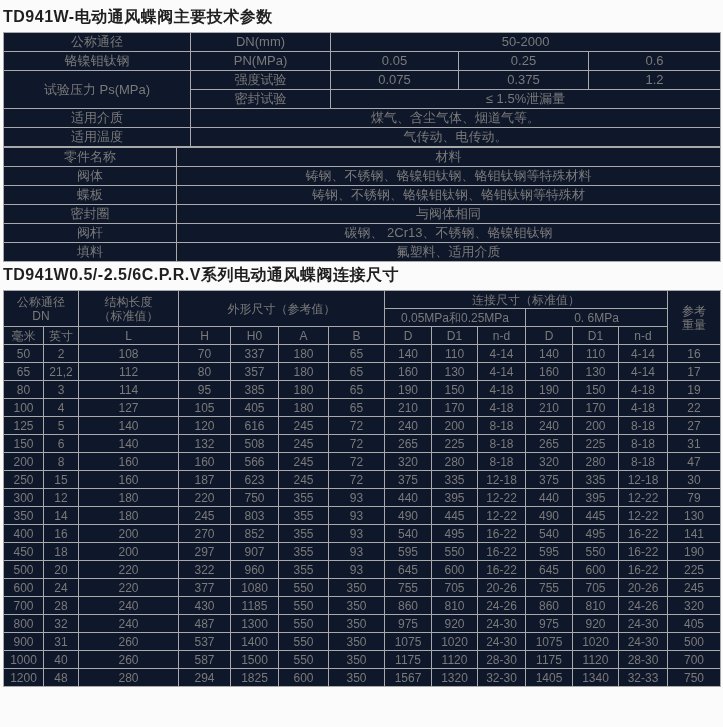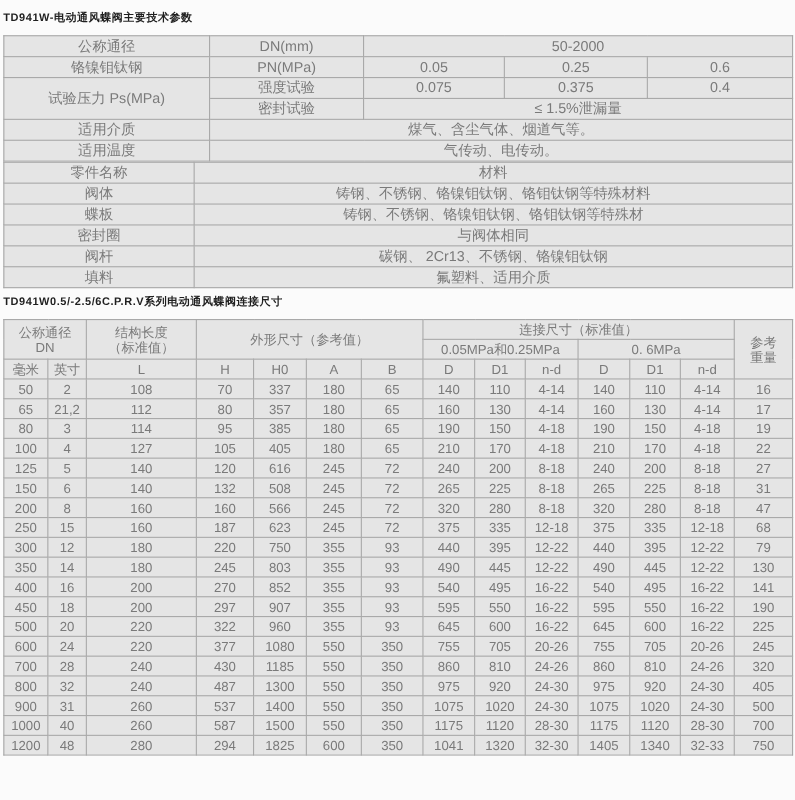--- a/index.html
+++ b/index.html
@@ -8,33 +8,33 @@
     background: #fbfbfb;
     width: 723px;
     font-family: "Liberation Sans", "DejaVu Sans", sans-serif;
   }
   .page {
     width: 723px;
     box-sizing: border-box;
     padding: 4px 0 0 0;
   }
   .sec-title {
-    font-size: 10px;
+    font-size: 16px;
     font-weight: bold;
     color: #1f1f1f;
     margin: 6px 0 8px 3px;
     line-height: 14px;
     letter-spacing: 0.5px;
   }
   table {
     border-collapse: collapse;
     table-layout: fixed;
     margin-left: 3px;
     width: 717px;
-    background: #e5e5e5;
+    background: #0f172a;
   }
   td, th {
     border: 1px solid #a9a9a9;
     color: #7a7a7a;
     font-weight: normal;
     text-align: center;
     vertical-align: middle;
     font-size: 13px;
     padding: 0 2px;
     height: 18px;
@@ -79,21 +79,21 @@
       <td>PN(MPa)</td>
       <td>0.05</td>
       <td>0.25</td>
       <td>0.6</td>
     </tr>
     <tr>
       <td rowspan="2">试验压力 Ps(MPa)</td>
       <td>强度试验</td>
       <td>0.075</td>
       <td>0.375</td>
-      <td>0.4</td>
+      <td>1.2</td>
     </tr>
     <tr>
       <td>密封试验</td>
       <td colspan="3">≤ 1.5%泄漏量</td>
     </tr>
     <tr>
       <td>适用介质</td>
       <td colspan="4">煤气、含尘气体、烟道气等。</td>
     </tr>
     <tr>
@@ -309,21 +309,21 @@
           <td>187</td>
           <td>623</td>
           <td>245</td>
           <td>72</td>
           <td>375</td>
           <td>335</td>
           <td>12-18</td>
           <td>375</td>
           <td>335</td>
           <td>12-18</td>
-          <td>68</td>
+          <td>30</td>
         </tr>
         <tr>
           <td>300</td>
           <td>12</td>
           <td>180</td>
           <td>220</td>
           <td>750</td>
           <td>355</td>
           <td>93</td>
           <td>440</td>
@@ -479,21 +479,21 @@
           <td>700</td>
         </tr>
         <tr>
           <td>1200</td>
           <td>48</td>
           <td>280</td>
           <td>294</td>
           <td>1825</td>
           <td>600</td>
           <td>350</td>
-          <td>1041</td>
+          <td>1567</td>
           <td>1320</td>
           <td>32-30</td>
           <td>1405</td>
           <td>1340</td>
           <td>32-33</td>
           <td>750</td>
         </tr>
       </tbody>
   </table>
 

